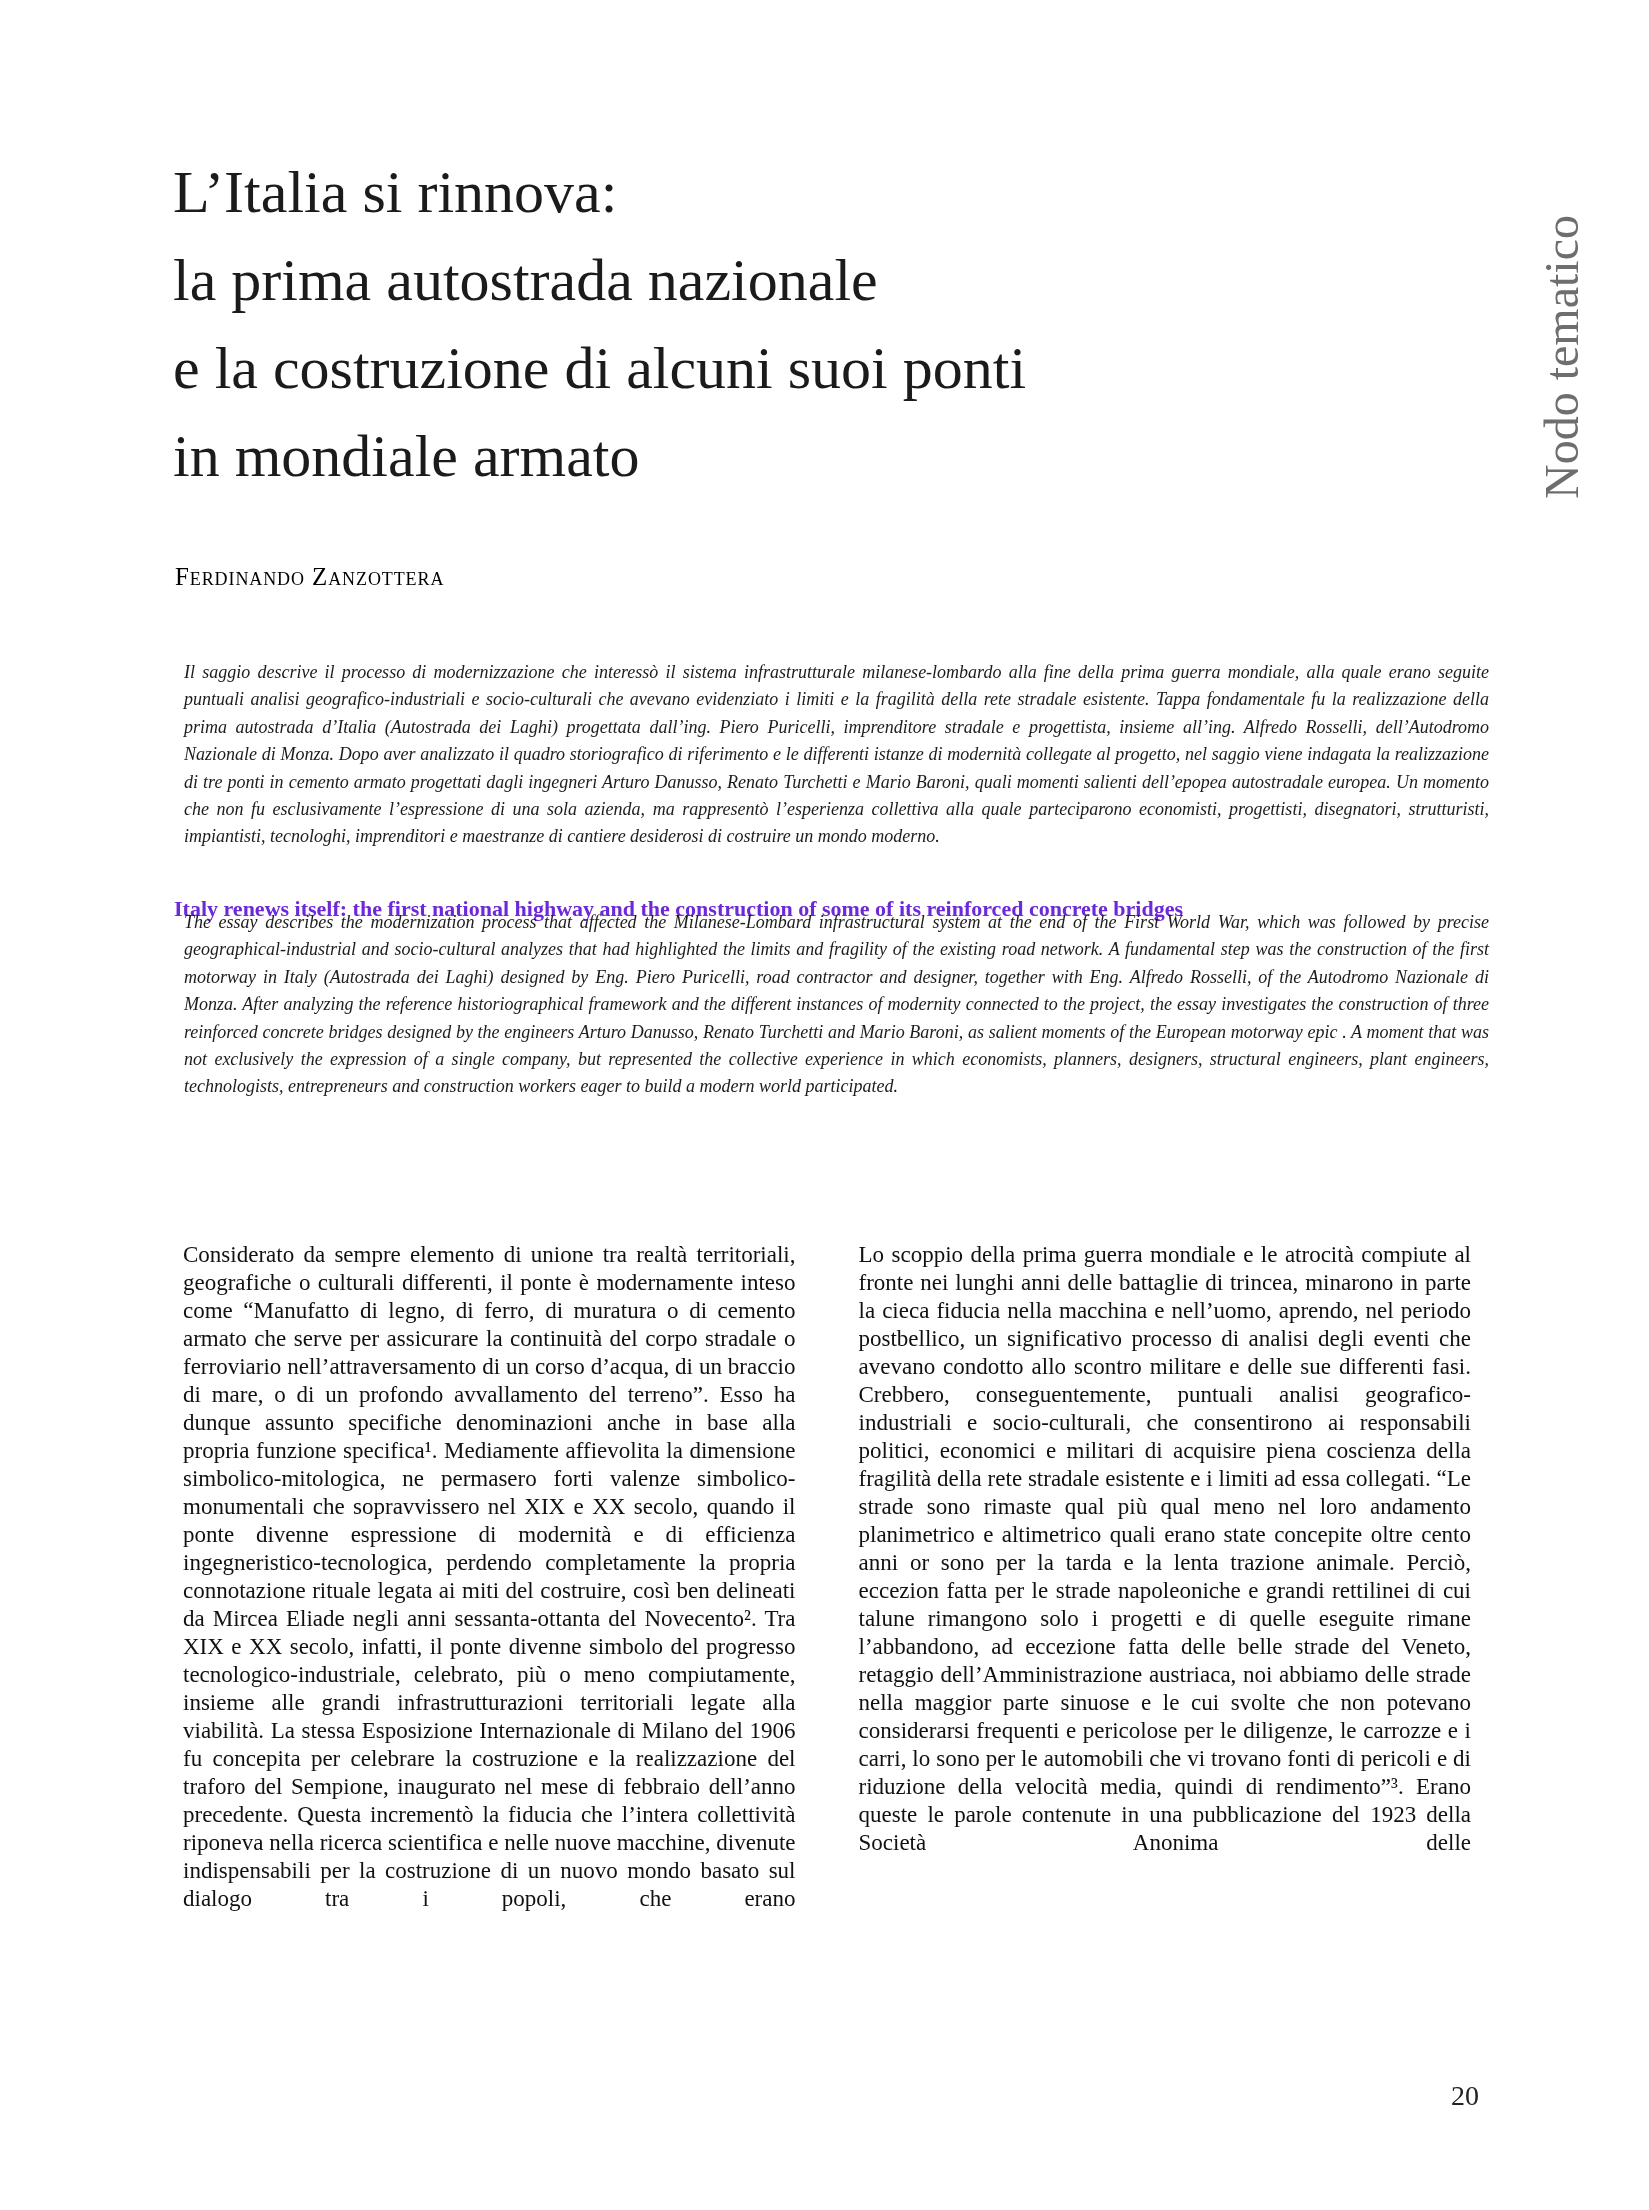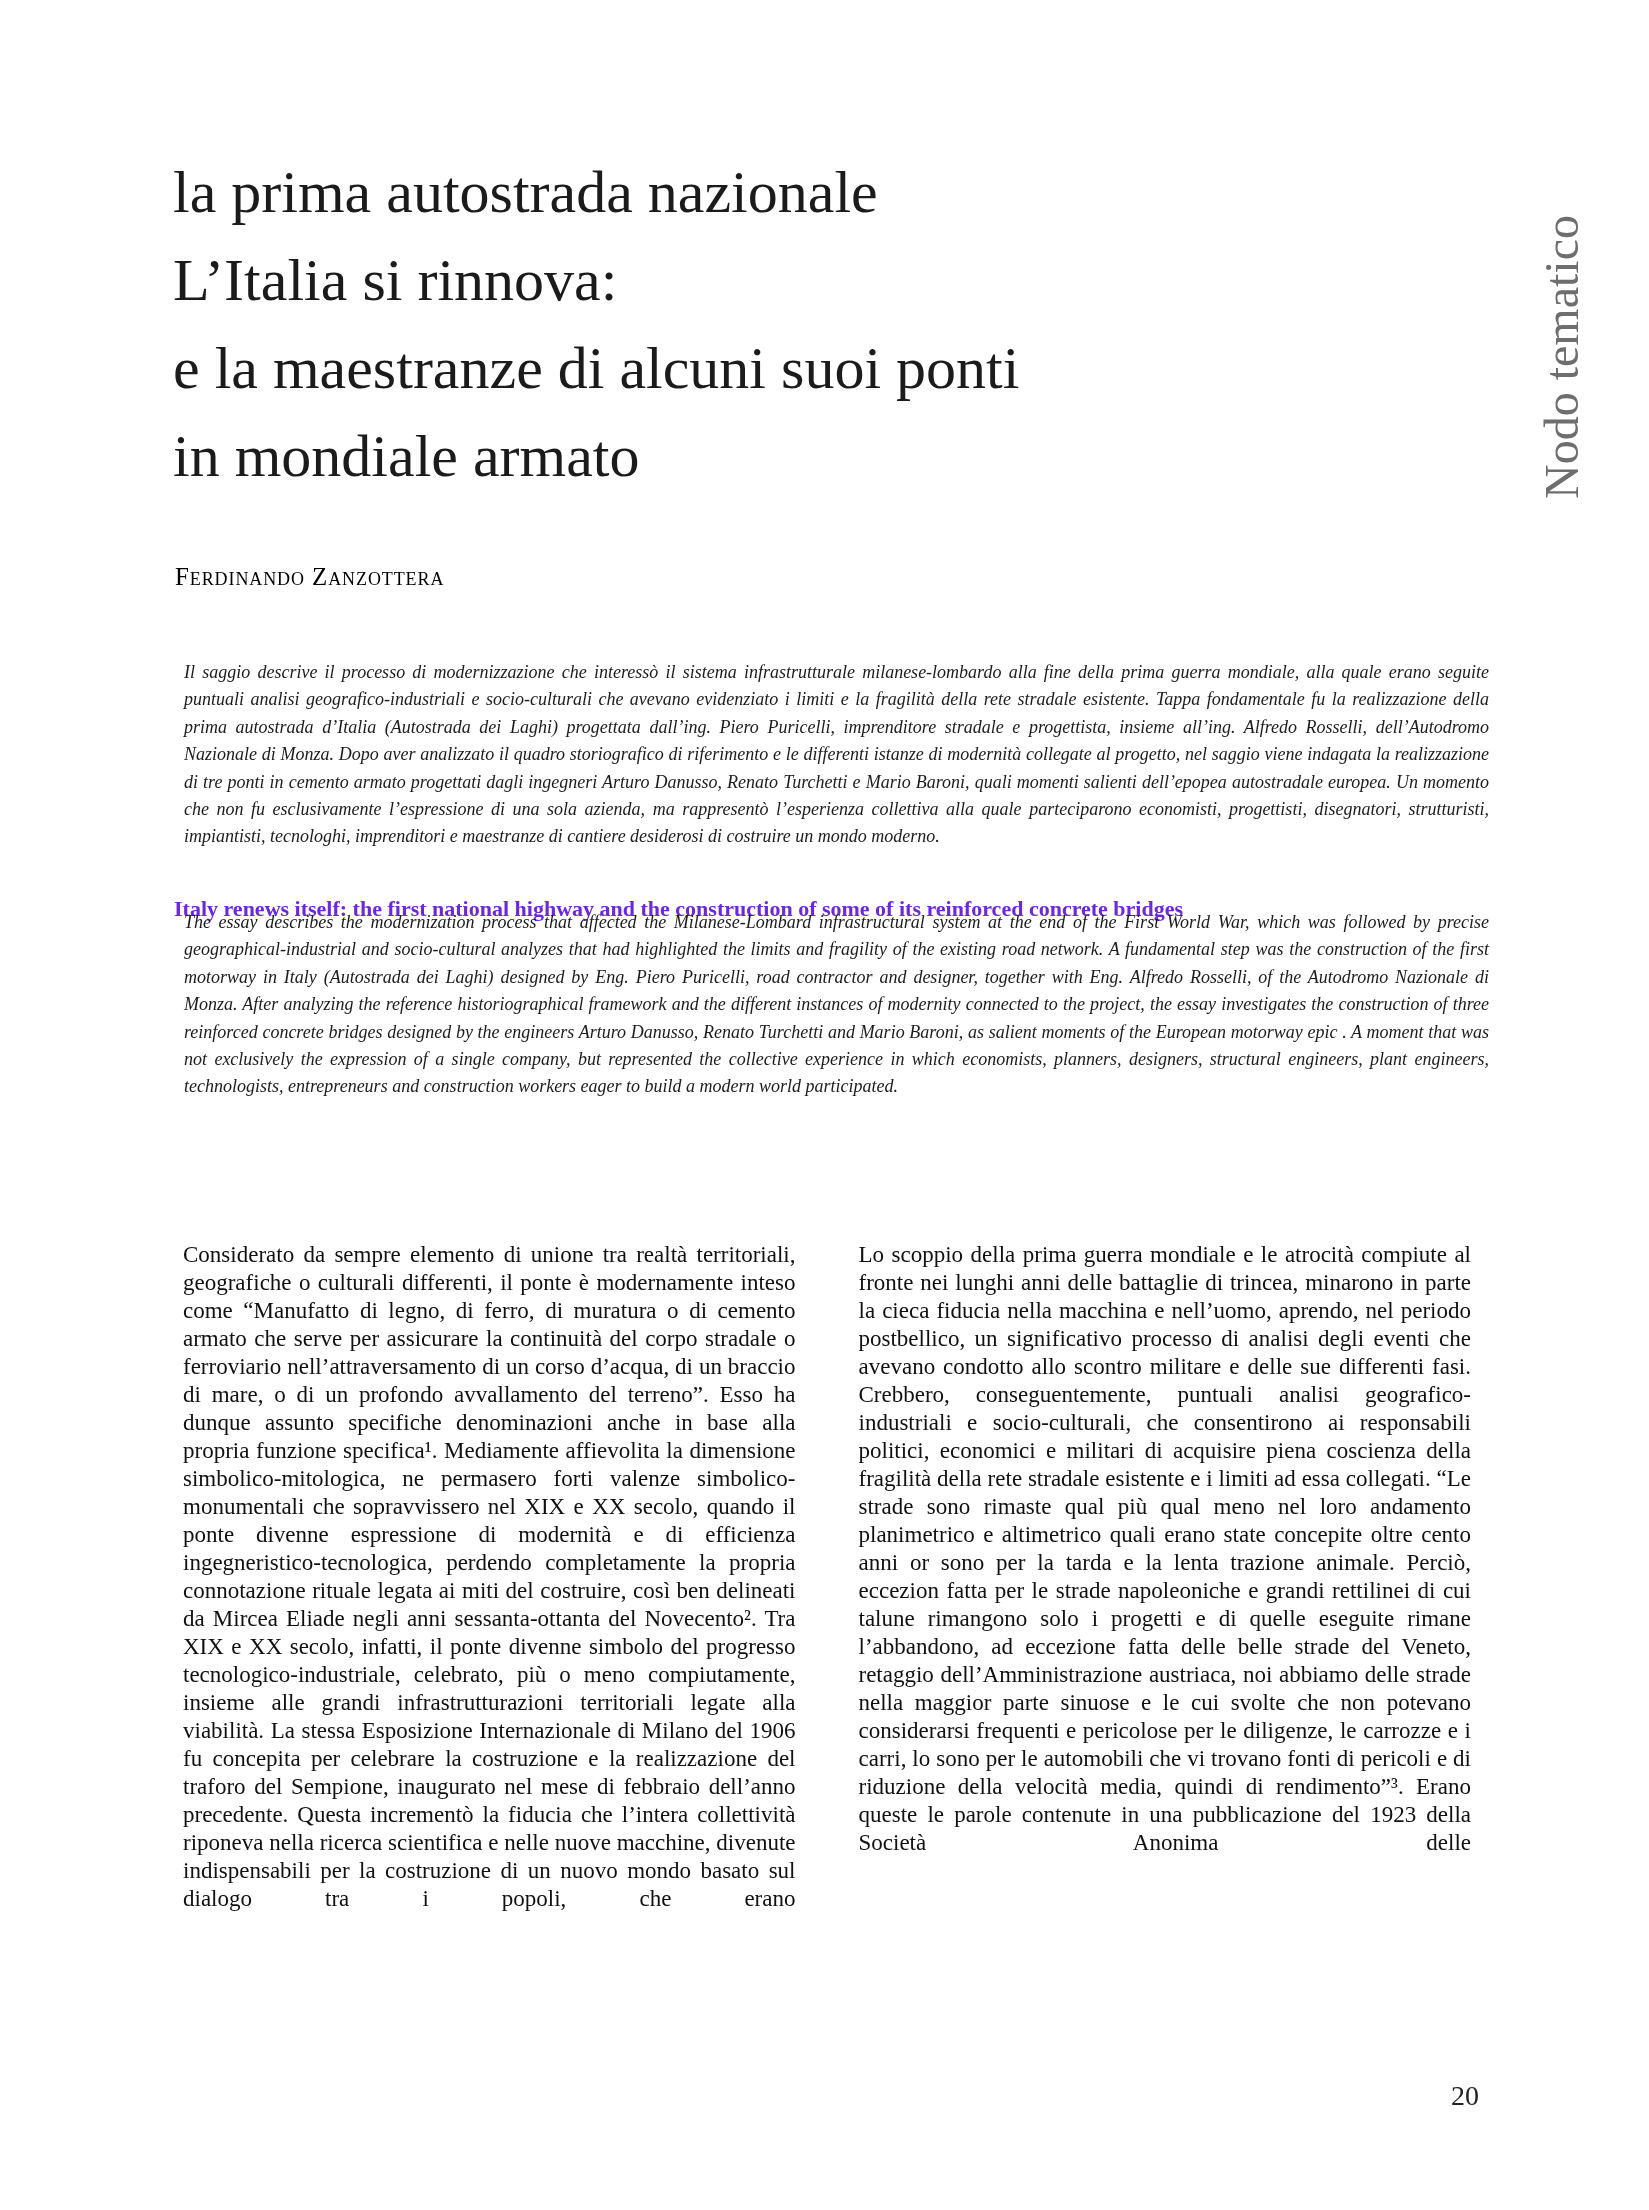--- a/index.html
+++ b/index.html
@@ -62,23 +62,23 @@
     position: absolute; right: 170px; top: 2080px;
     font-size: 28px; color: #222222; text-align: right;
   }
 </style>
 </head>
 <body>
 
 <div class="page">
 
   <div class="title">
+    <div>L’Italia si rinnova:</div>
     <div>la prima autostrada nazionale</div>
-    <div>L’Italia si rinnova:</div>
-    <div>e la maestranze di alcuni suoi ponti</div>
+    <div>e la costruzione di alcuni suoi ponti</div>
     <div>in mondiale armato</div>
   </div>
 
   <div class="author">Ferdinando Zanzottera</div>
 
   <p class="abstract abstract-it">Il saggio descrive il processo di modernizzazione che interessò il sistema infrastrutturale milanese-lombardo alla fine della prima guerra mondiale, alla quale erano seguite puntuali analisi geografico-industriali e socio-culturali che avevano evidenziato i limiti e la fragilità della rete stradale esistente. Tappa fondamentale fu la realizzazione della prima autostrada d’Italia (Autostrada dei Laghi) progettata dall’ing. Piero Puricelli, imprenditore stradale e progettista, insieme all’ing. Alfredo Rosselli, dell’Autodromo Nazionale di Monza. Dopo aver analizzato il quadro storiografico di riferimento e le differenti istanze di modernità collegate al progetto, nel saggio viene indagata la realizzazione di tre ponti in cemento armato progettati dagli ingegneri Arturo Danusso, Renato Turchetti e Mario Baroni, quali momenti salienti dell’epopea autostradale europea. Un momento che non fu esclusivamente l’espressione di una sola azienda, ma rappresentò l’esperienza collettiva alla quale parteciparono economisti, progettisti, disegnatori, strutturisti, impiantisti, tecnologhi, imprenditori e maestranze di cantiere desiderosi di costruire un mondo moderno.</p>
 
   <div class="heading-en">Italy renews itself: the first national highway and the construction of some of its reinforced concrete bridges</div>
 
   <p class="abstract abstract-en">The essay describes the modernization process that affected the Milanese-Lombard infrastructural system at the end of the First World War, which was followed by precise geographical-industrial and socio-cultural analyzes that had highlighted the limits and fragility of the existing road network. A fundamental step was the construction of the first motorway in Italy (Autostrada dei Laghi) designed by Eng. Piero Puricelli, road contractor and designer, together with Eng. Alfredo Rosselli, of the Autodromo Nazionale di Monza. After analyzing the reference historiographical framework and the different instances of modernity connected to the project, the essay investigates the construction of three reinforced concrete bridges designed by the engineers Arturo Danusso, Renato Turchetti and Mario Baroni, as salient moments of the European motorway epic . A moment that was not exclusively the expression of a single company, but represented the collective experience in which economists, planners, designers, structural engineers, plant engineers, technologists, entrepreneurs and construction workers eager to build a modern world participated.</p>

